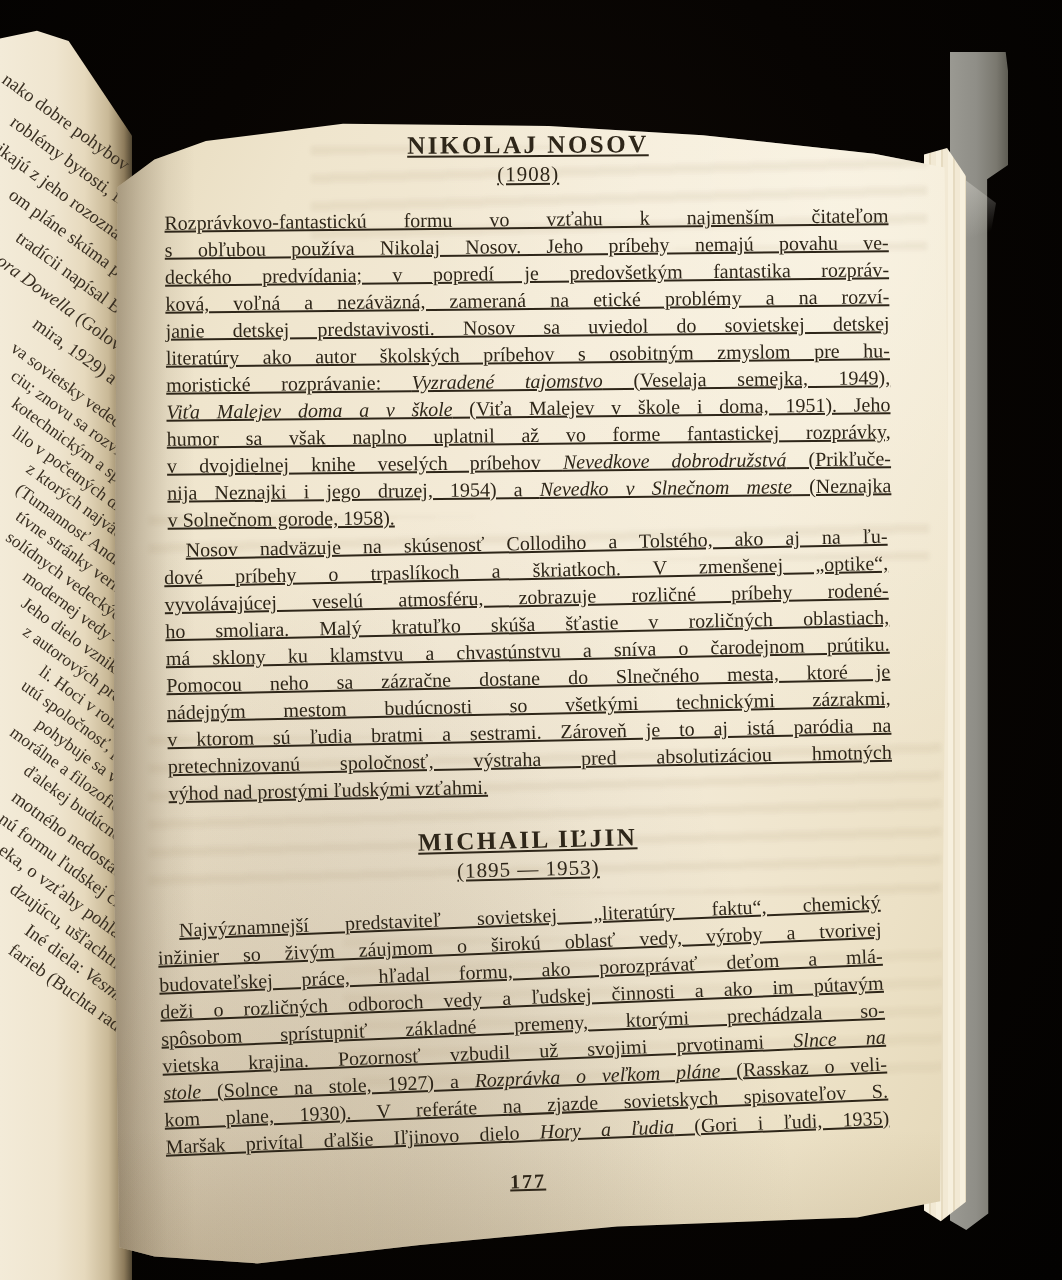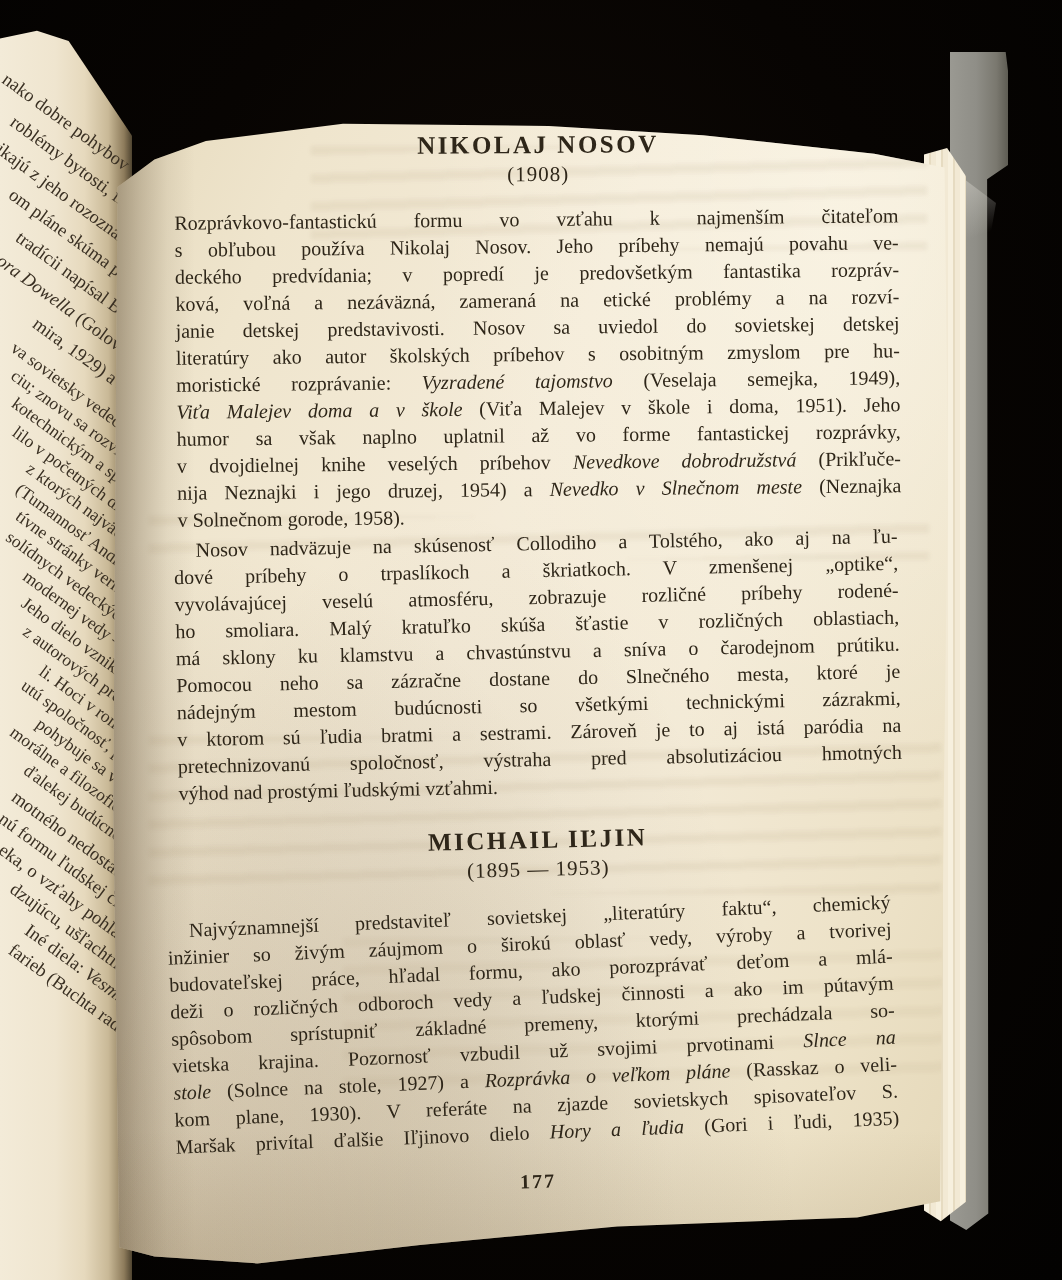--- a/index.html
+++ b/index.html
@@ -72,21 +72,21 @@
   .ghost{
     position:absolute;z-index:2;pointer-events:none;opacity:.55;filter:blur(2.2px);
     background:repeating-linear-gradient(178.5deg,rgba(150,128,92,.17) 0 9px,transparent 9px 28px);
   }
   .ghost-1{left:208px;top:28px;width:616px;height:104px;}
   .ghost-2{left:46px;top:398px;width:780px;height:44px;}
   .ghost-3{left:46px;top:618px;width:792px;height:158px;}
   .ghost-4{left:240px;top:820px;width:600px;height:150px;opacity:.4;}
 
   
-  .text-col{position:absolute;left:73px;top:0;width:724px;z-index:3;color:#2e2619;}
+  .text-col{position:absolute;left:63px;top:0;width:724px;z-index:3;color:#2e2619;text-decoration:underline;}
   .heading{text-align:center;}
   .h-title{font-size:25px;font-weight:700;letter-spacing:2.5px;line-height:30px;}
   .h-sub{font-size:21px;line-height:29px;letter-spacing:1px;}
   .sec-0{margin-top:12px;margin-bottom:17px;transform:rotate(-.4deg);}
   .sec-1{transform:rotate(-.6deg);}
   .sec-2{transform:rotate(-1.15deg);}
   .sec-3{margin-top:25px;margin-bottom:19px;transform:rotate(-1.5deg);}
   .sec-4{transform:rotate(-2.3deg) translateX(-5px);}
   .line{
     font-size:20px;line-height:27px;white-space:nowrap;

